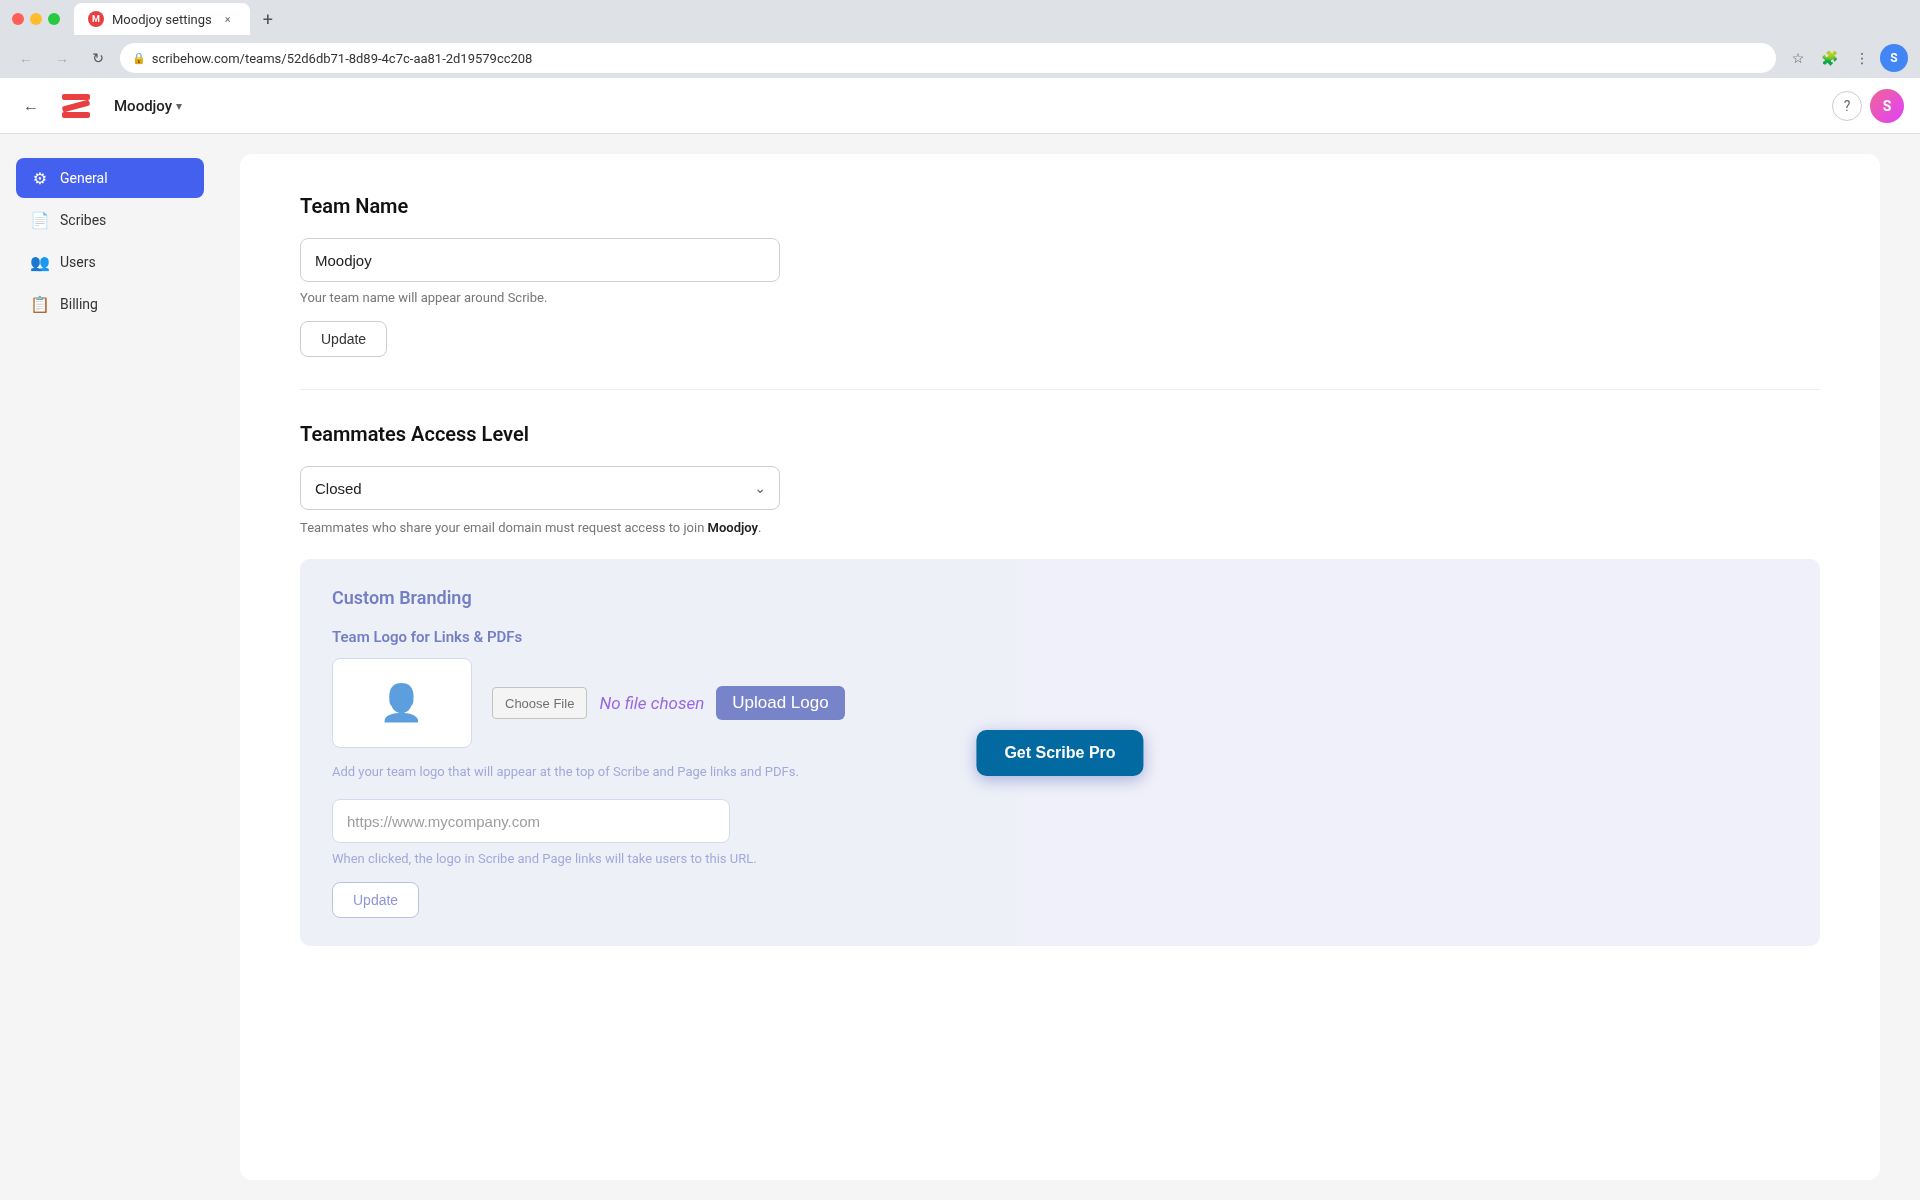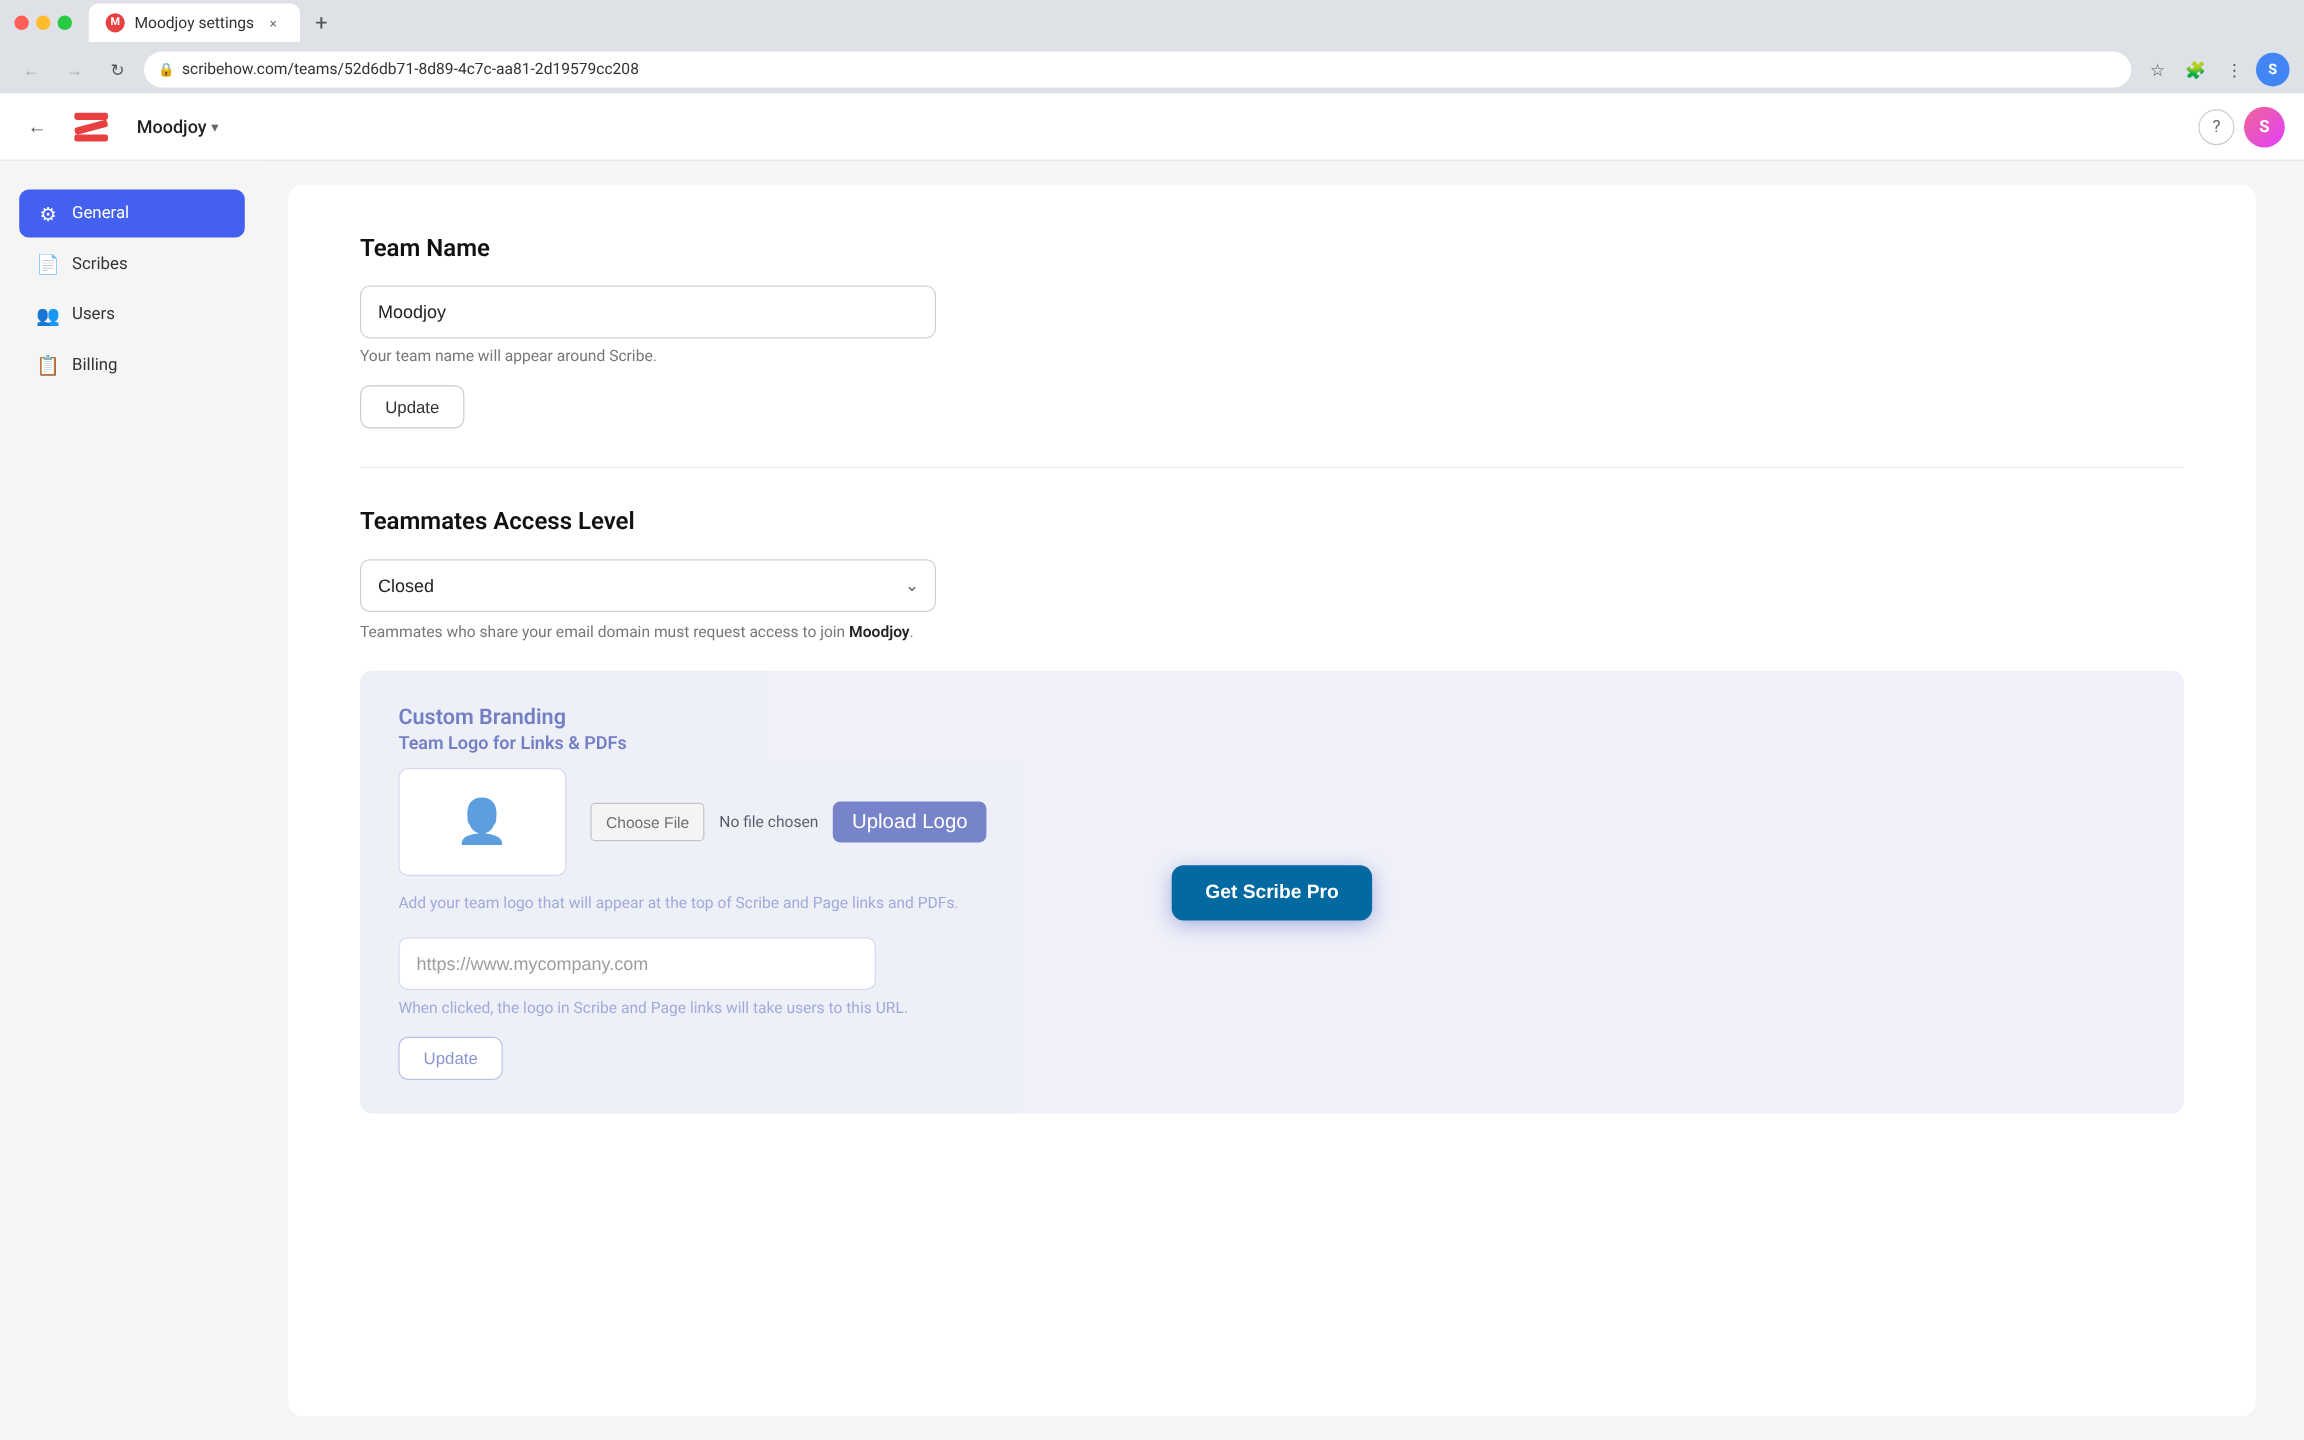--- a/index.html
+++ b/index.html
@@ -253,21 +253,21 @@
     .custom-branding-section {
       background: #e8eaf6;
       border-radius: 10px;
       padding: 28px 32px;
       margin-top: 24px;
       position: relative;
     }
 
     .branding-title {
       font-size: 18px; font-weight: 600; color: #3949ab;
-      margin-bottom: 2px;
+      margin-bottom: 20px;
     }
 
     .team-logo-title {
       font-size: 15px; font-weight: 600; color: #3949ab;
       margin-bottom: 12px;
     }
 
     .logo-upload-row {
       display: flex; align-items: center; gap: 20px;
       margin-bottom: 16px;
@@ -289,21 +289,21 @@
     }
 
     .choose-file-btn {
       height: 32px; padding: 0 12px;
       border: 1px solid #aaa; border-radius: 4px;
       background: #f0f0f0; font-size: 13px; color: #333;
       cursor: pointer;
     }
 
     .no-file-text {
-      font-size: 13px; color: #0f172a;
+      font-size: 17px; color: #6d28d9; font-style: italic;
     }
 
     .upload-logo-btn {
       height: 34px; padding: 0 16px;
       border: none; border-radius: 6px;
       background: #3f51b5; color: white;
       font-size: 17px; font-weight: 500; cursor: pointer;
     }
 
     .branding-hint {

